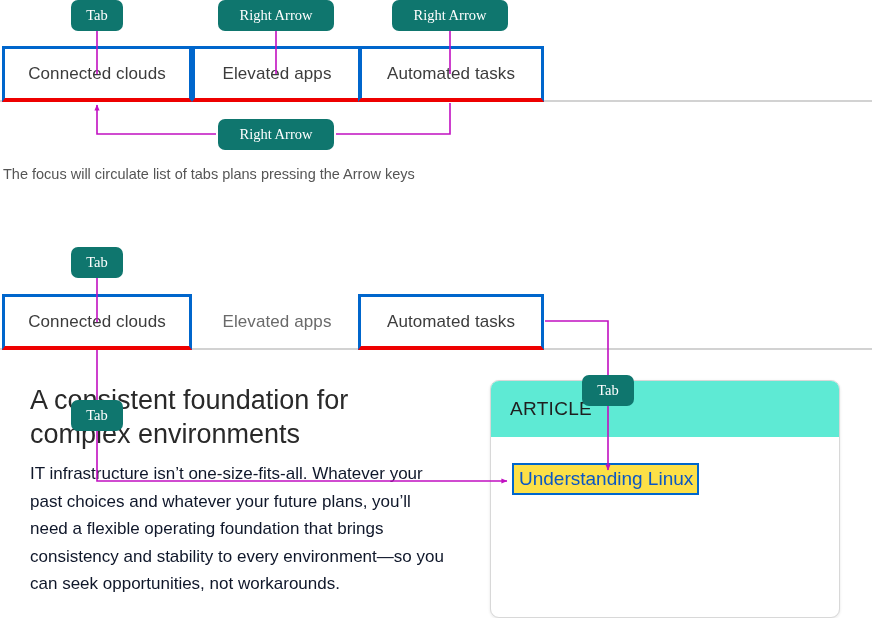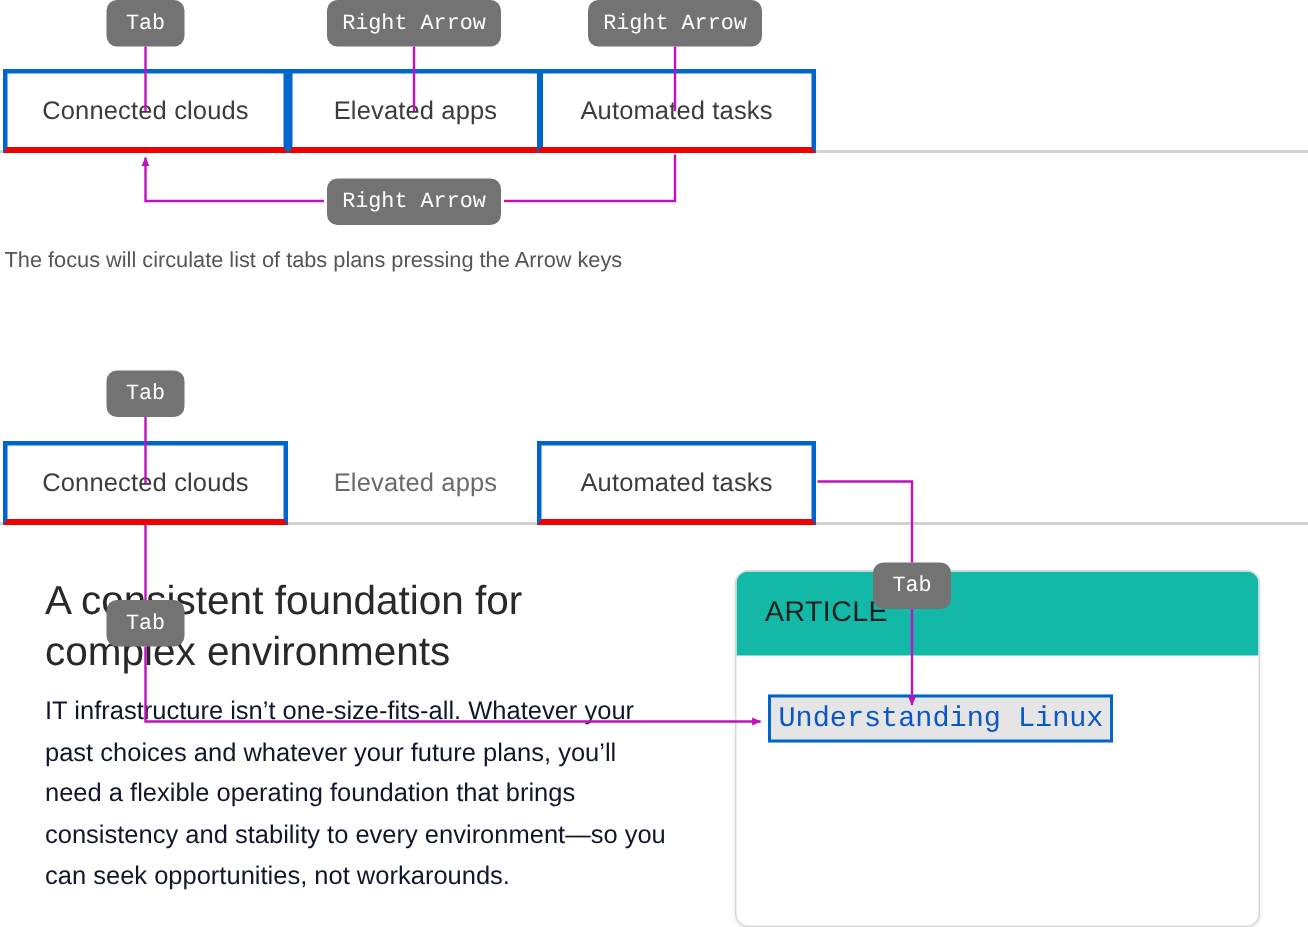--- a/index.html
+++ b/index.html
@@ -92,57 +92,56 @@
     box-sizing: border-box;
     background: #ffffff;
     border: 1px solid #d8d8d8;
     border-radius: 9px;
     overflow: hidden;
     box-shadow: 0 1px 3px rgba(0,0,0,0.10);
     z-index: 20;
   }
   .card-band {
     height: 56px;
-    background: #14b8a6;
+    background: #5eead4;
     display: flex;
     align-items: center;
     padding-left: 19px;
     font-size: 19px;
     color: #1f1f1f;
     letter-spacing: 0.3px;
   }
   .card-body { padding: 26px 24px 20px 21px; }
   .card-link {
     display: inline-block;
     box-sizing: border-box;
     border: 2px solid #0066cc;
     color: #0b57c4;
     font-size: 19px;
     line-height: 22px;
     padding: 3px 4px 3px 5px;
-    background: #e5e5e5;
+    background: #fde047;
     text-decoration: none;
-    font-family: Liberation Mono, monospace;
   }
   .card-text {
     margin-top: 17px;
     font-size: 17px;
     line-height: 27.5px;
     color: #2b2b2b;
     width: 290px;
   }
 
   
   .pill {
     position: absolute;
     box-sizing: border-box;
-    background: #737373;
+    background: #0f766e;
     color: #ffffff;
     border-radius: 7px;
-    font-family: Liberation Mono, monospace;
+    font-family: Liberation Serif, serif;
     font-size: 14.5px;
     display: flex;
     align-items: center;
     justify-content: center;
     height: 31px;
     z-index: 60;
     white-space: nowrap;
   }
 </style>
 </head>

